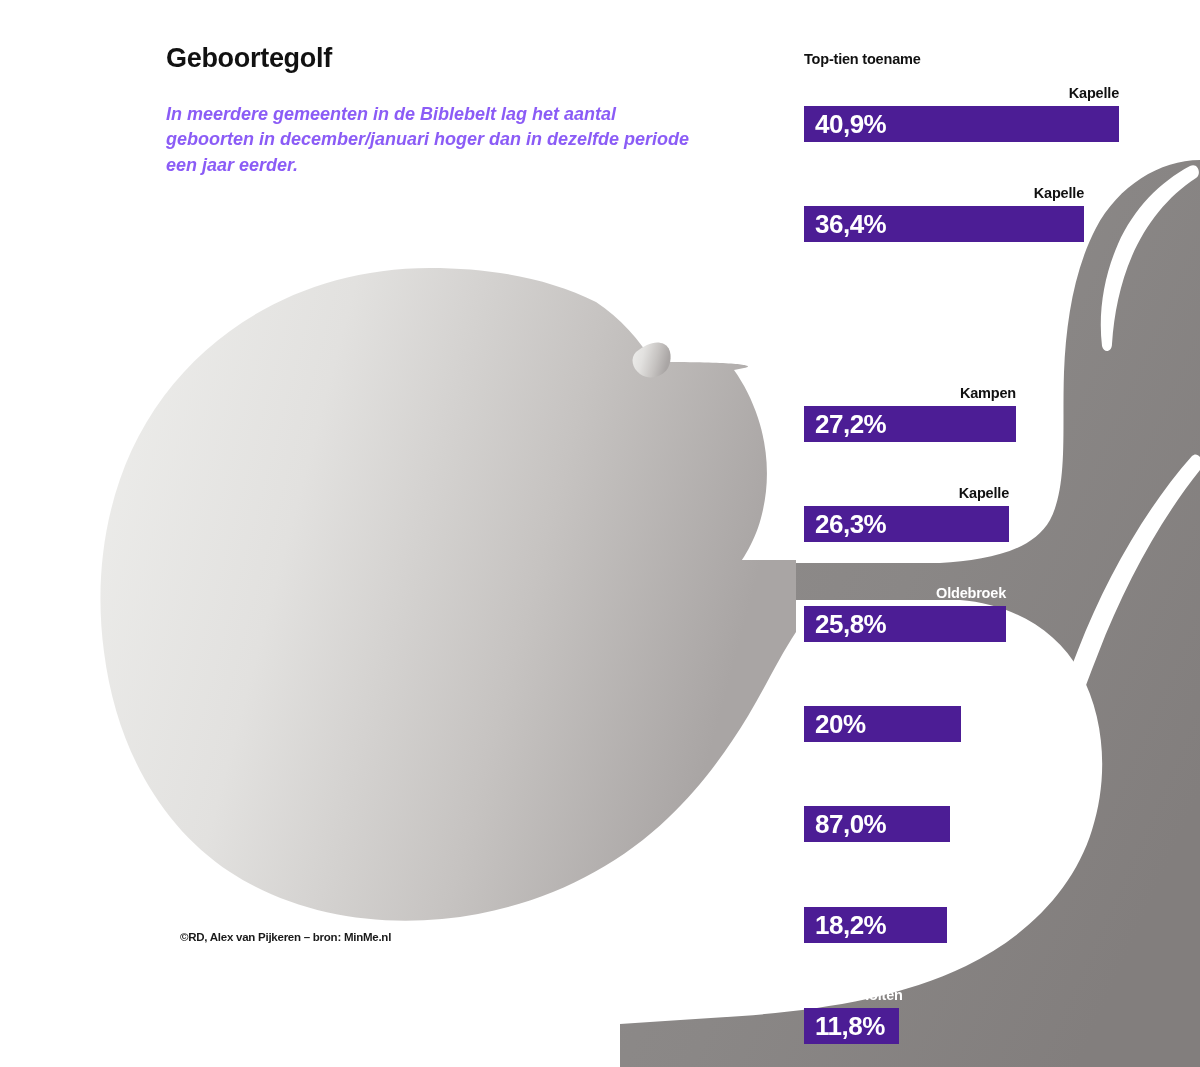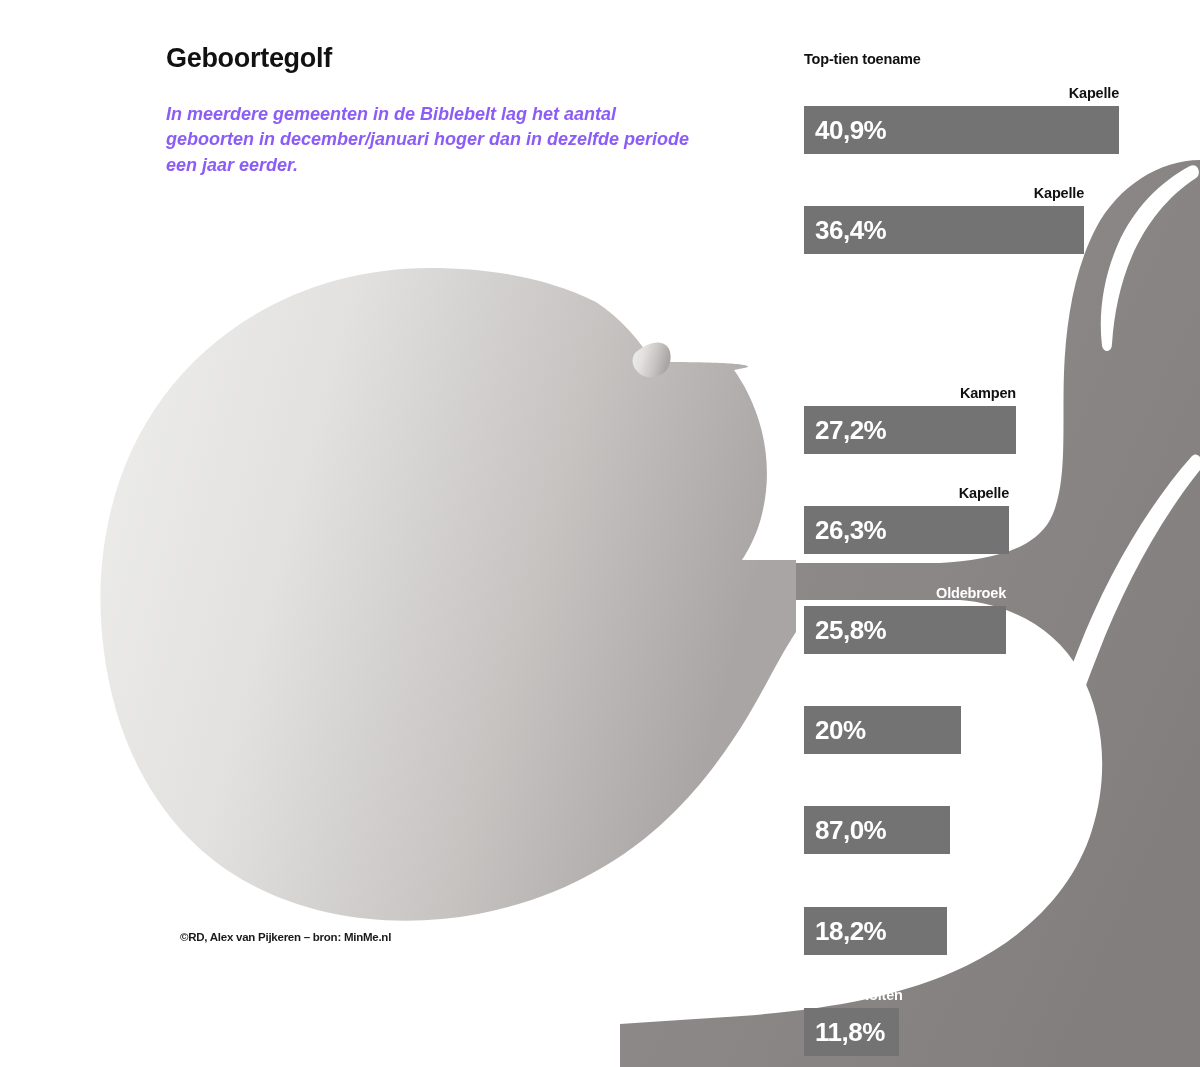--- a/index.html
+++ b/index.html
@@ -93,22 +93,22 @@
     color: #111111;
     letter-spacing: -0.2px;
     white-space: nowrap;
     line-height: 1;
     margin-bottom: 5px;
   }
   .bar-label.on-dark {
     color: #ffffff;
   }
   .bar {
-    height: 48px;
-    background: #737373;
+    height: 36px;
+    background: #4c1d95;
     display: flex;
     align-items: center;
     box-sizing: border-box;
     padding-left: 11px;
   }
   .bar-value {
     font-size: 26px;
     font-weight: bold;
     color: #ffffff;
     letter-spacing: -0.5px;

